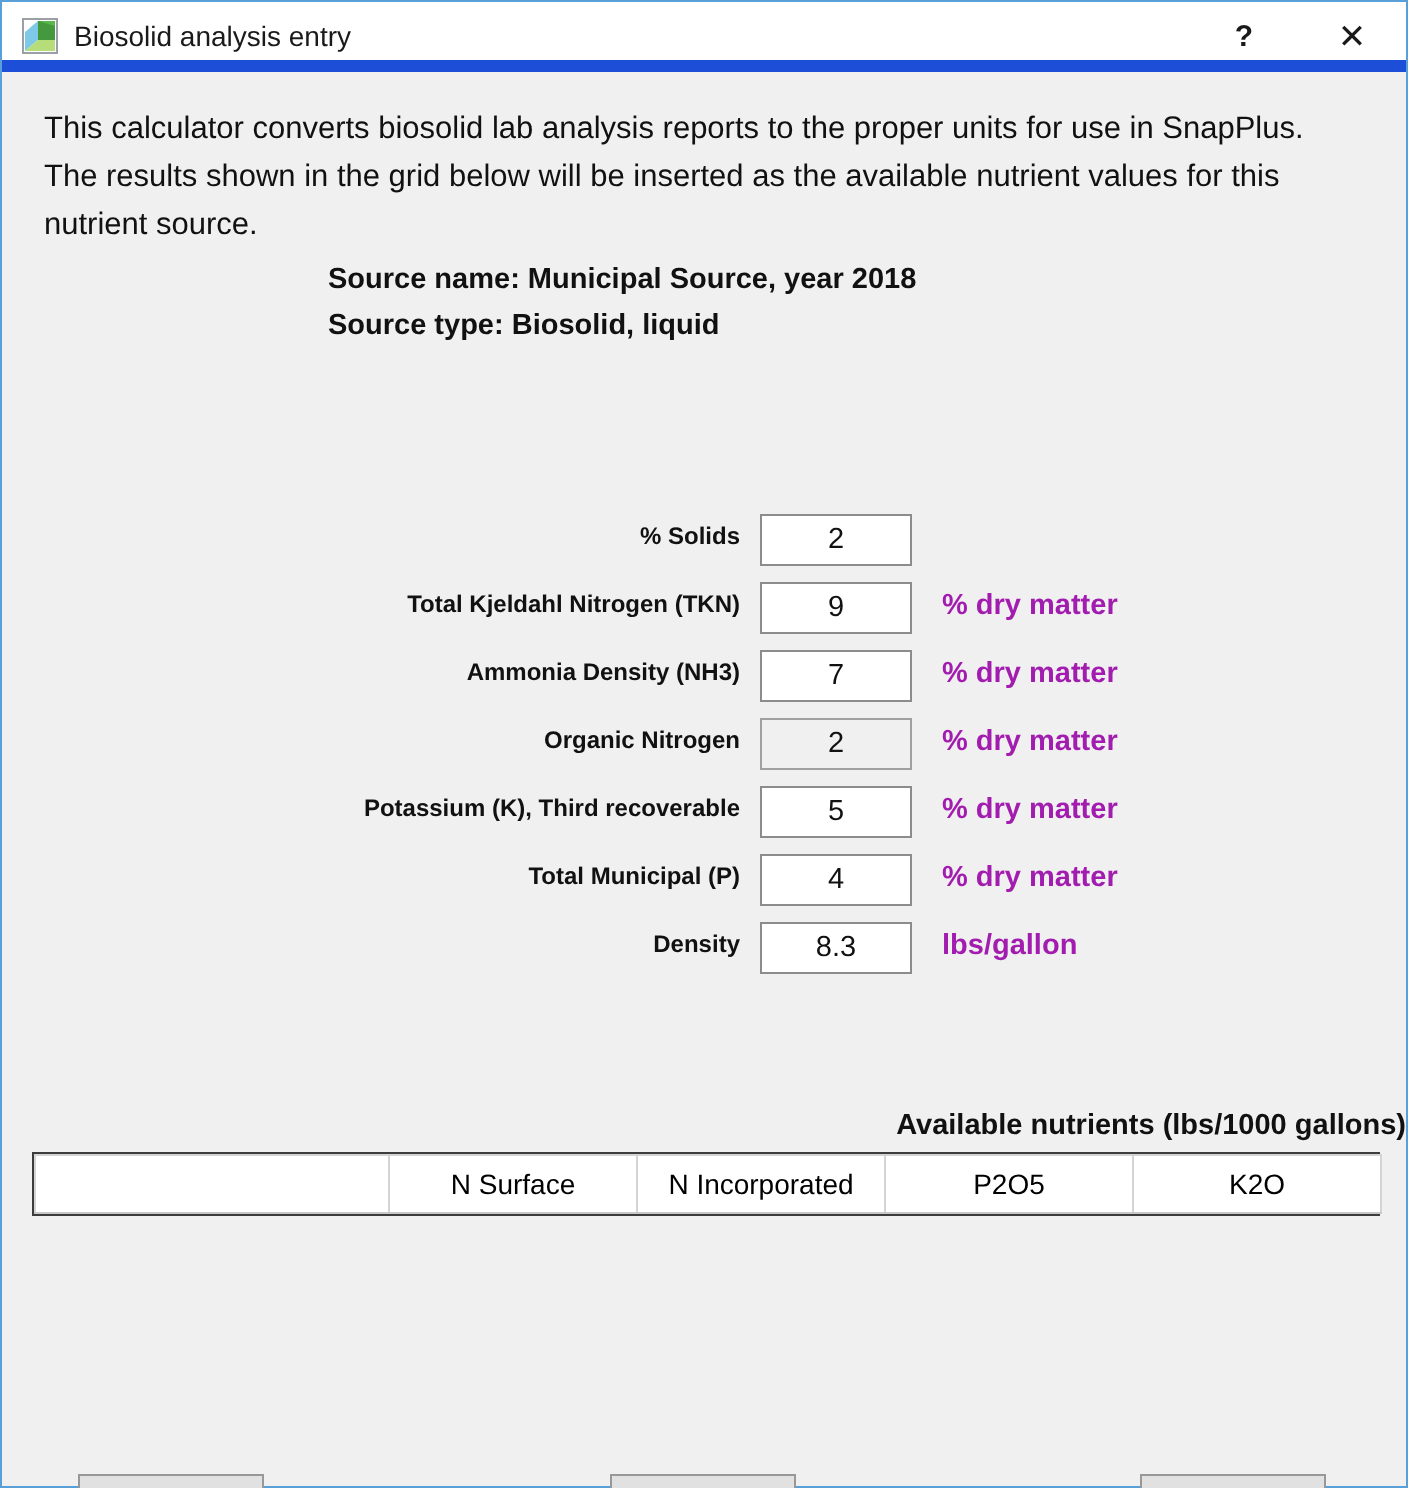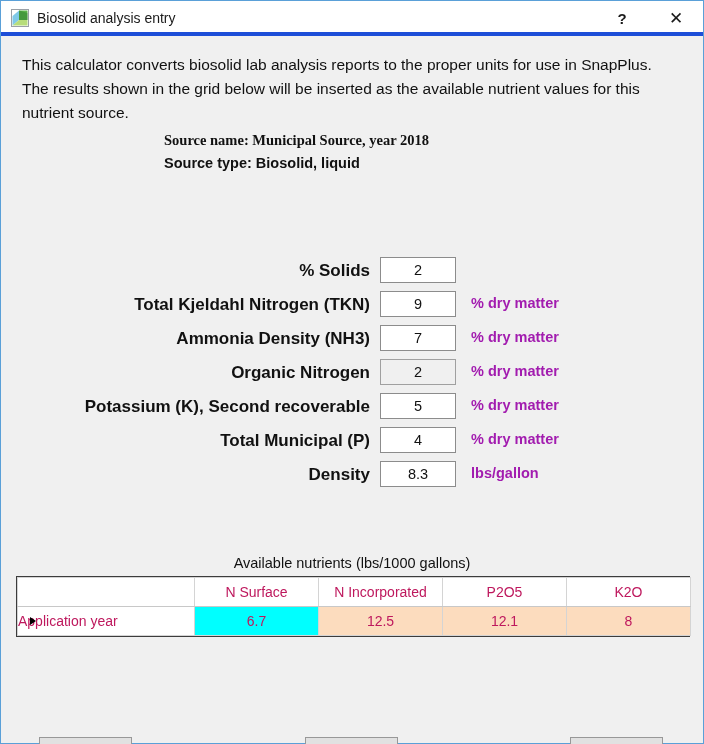--- a/index.html
+++ b/index.html
@@ -24,21 +24,21 @@
     background: #f0f0f0;
   }
 
   
   .titlebar {
     position: absolute;
     left: 0; top: 0;
     width: 702px;
     height: 35px;
     background: #ffffff;
-    border-bottom: 4px solid #1d4ed8;
+    border-bottom: 6px solid #1d4ed8;
     box-sizing: border-box;
   }
   .title-icon {
     position: absolute;
     left: 10px;
     top: 8px;
     width: 18px;
     height: 18px;
   }
   .title-text {
@@ -85,35 +85,35 @@
     color: #111;
   }
 
   .src-line {
     position: absolute;
     font-size: 14.5px;
     font-weight: bold;
     color: #111;
     white-space: nowrap;
   }
-  .src-name { left: 163px; top: 96px; font-family: Liberation Serif, serif; }
+  .src-name { left: 163px; top: 96px; }
   .src-type { left: 163px; top: 119px; }
 
   
   .frow {
     position: absolute;
     left: 0;
     width: 702px;
     height: 26px;
   }
   .flabel {
     position: absolute;
     right: 333px;  
     top: 4px;
-    font-size: 17px;
+    font-size: 12px;
     font-weight: bold;
     color: #111;
     white-space: nowrap;
     text-align: right;
   }
   .finput {
     position: absolute;
     left: 379px;
     top: 0;
     width: 76px;
@@ -142,44 +142,44 @@
     color: #a21caf;
     white-space: nowrap;
   }
 
   
   .grid-title {
     position: absolute;
     left: 0;
     top: 519px;
     width: 702px;
-    text-align: center;
+    text-align: right;
     font-size: 14.5px;
-    font-weight: normal;
+    font-weight: bold;
     color: #111;
   }
   .grid {
     position: absolute;
     left: 15px;
     top: 540px;
     width: 674px;
     box-sizing: border-box;
     border: 1px solid #3c3c3c;
     background: #ffffff;
   }
   table.nutgrid {
     border-collapse: collapse;
     width: 100%;
     table-layout: fixed;
   }
   table.nutgrid th, table.nutgrid td {
     border: 1px solid #d4d4d4;
     font-size: 14px;
     font-weight: normal;
-    color: #be185d;
+    color: #000000;
     height: 28px;
     padding: 0;
   }
   table.nutgrid thead th {
     background: #ffffff;
     text-align: center;
     border-bottom: 1px solid #c8c8c8;
   }
   .col-rowhdr { width: 177px; }
   .col-data { width: 124px; }
@@ -268,21 +268,21 @@
           <div class="flabel">Ammonia Density (NH3)</div>
           <input type="text" class="finput" value="7" style="">
           <div class="funit">% dry matter</div>
         </div>
         <div class="frow" style="top: 323px;">
           <div class="flabel">Organic Nitrogen</div>
           <input type="text" class="finput disabled" readonly="readonly" value="2" style="">
           <div class="funit">% dry matter</div>
         </div>
         <div class="frow" style="top: 357px;">
-          <div class="flabel">Potassium (K), Second recoverable</div>
+          <div class="flabel">Potassium (K), Third recoverable</div>
           <input type="text" class="finput" value="5" style="">
           <div class="funit">% dry matter</div>
         </div>
         <div class="frow" style="top: 391px;">
           <div class="flabel">Total Municipal (P)</div>
           <input type="text" class="finput" value="4" style="">
           <div class="funit">% dry matter</div>
         </div>
         <div class="frow" style="top: 425px;">
           <div class="flabel">Density</div>
@@ -305,27 +305,20 @@
         <thead>
           <tr id="grid-head-row">
               <th></th>
               <th>N Surface</th>
               <th>N Incorporated</th>
               <th>P2O5</th>
               <th>K2O</th>
             </tr>
         </thead>
         <tbody id="grid-body">
-            <tr>
-              <td class="rowhdr"><span class="selarrow"></span><span>Application year</span></td>
-              <td class="val c-cyan" style="background: rgb(0, 255, 255);">6.7</td>
-              <td class="val c-peach" style="background: rgb(252, 220, 190);">12.5</td>
-              <td class="val c-peach" style="background: rgb(252, 220, 190);">12.1</td>
-              <td class="val c-peach" style="background: rgb(252, 220, 190);">8</td>
-            </tr>
           </tbody>
       </table>
     </div>
 
     <div class="btn btn-refresh">Refresh</div>
     <div class="btn btn-ok">OK</div>
     <div class="btn btn-cancel">Cancel</div>
 
   </div>
 </div>

